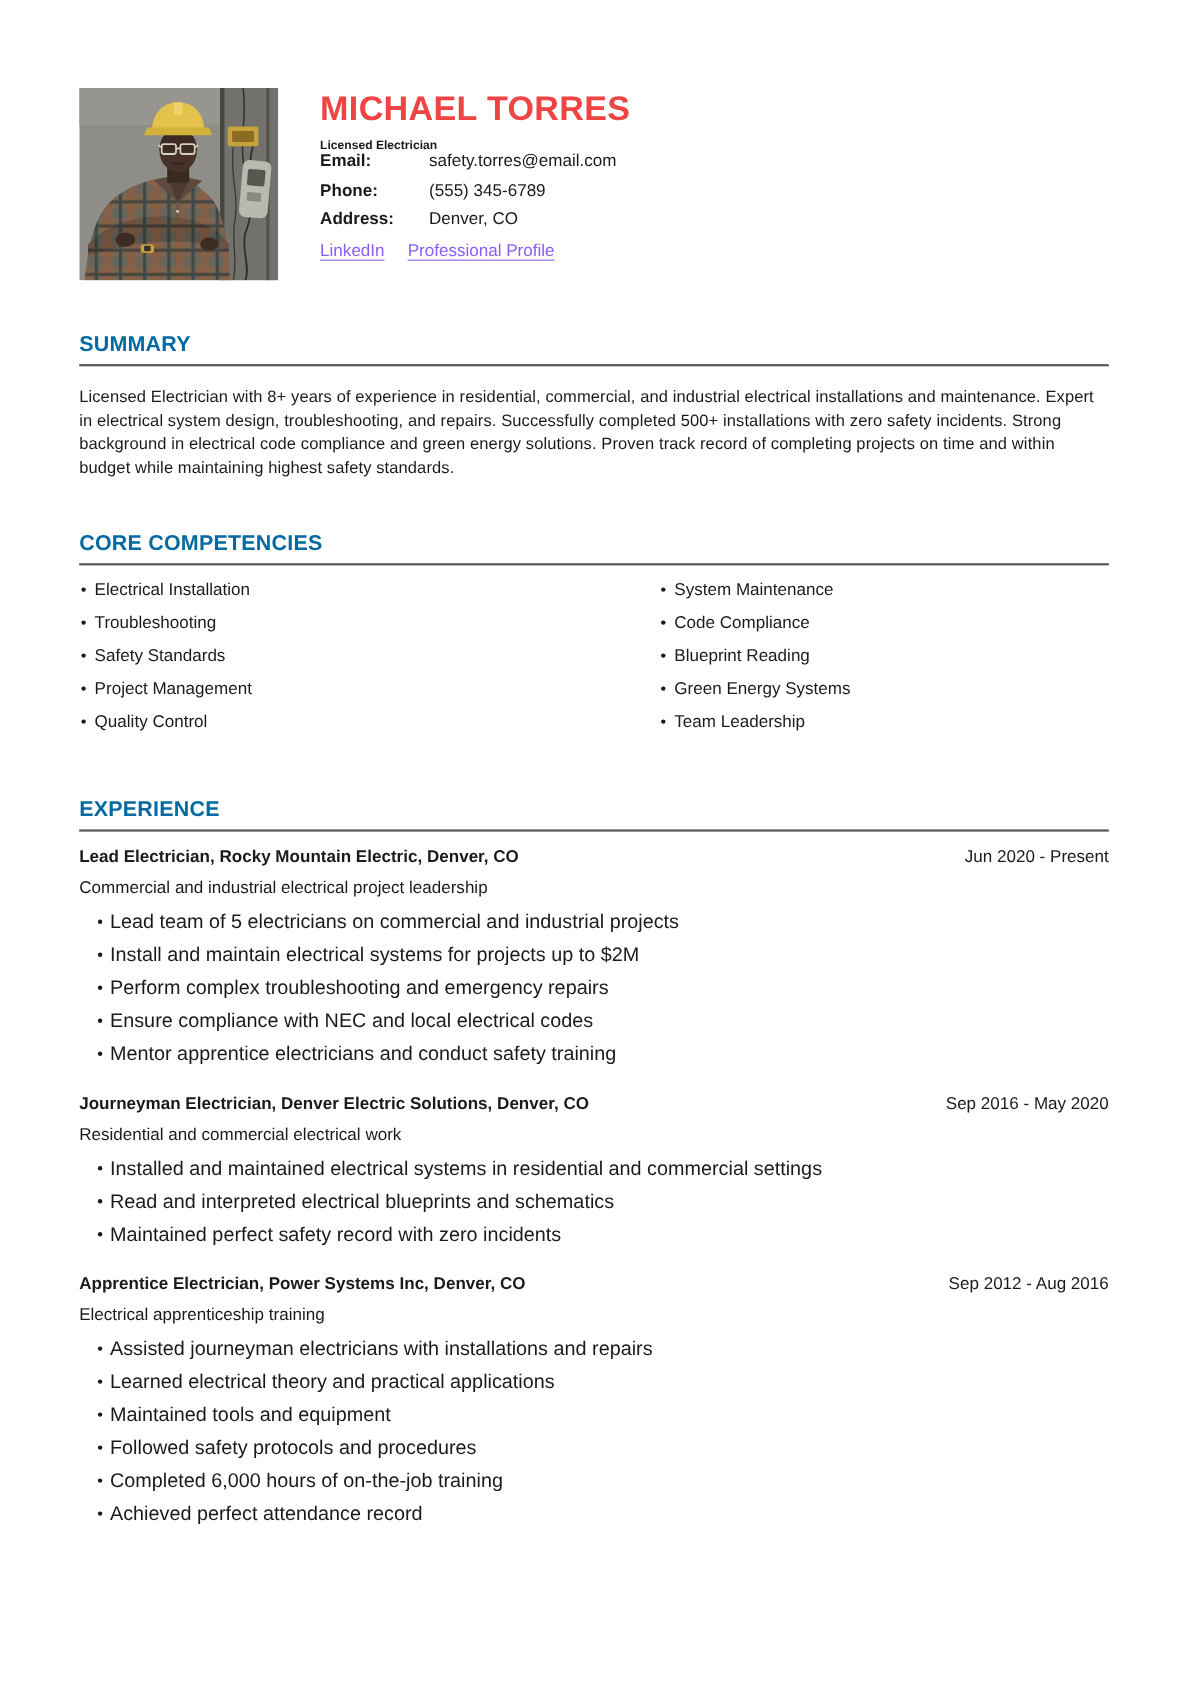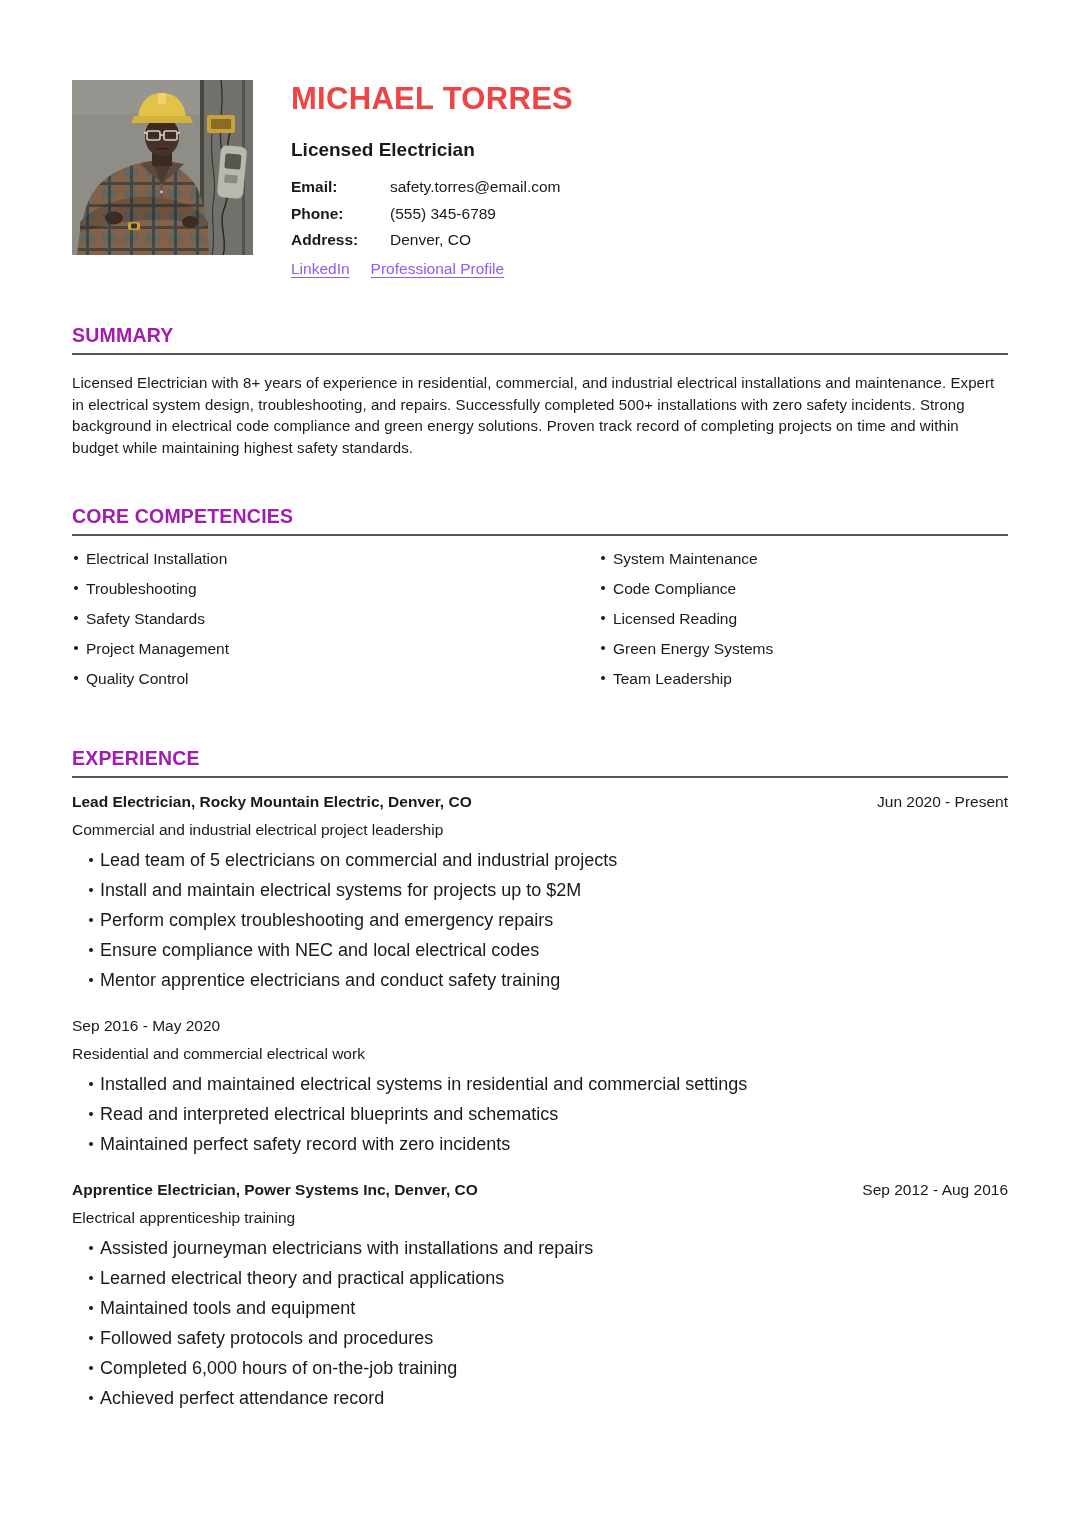--- a/index.html
+++ b/index.html
@@ -23,42 +23,42 @@
   .photo svg { display: block; width: 100%; height: 100%; }
   .header-info { margin-left: 38px; padding-top: 3px; }
   .name {
     margin: 0;
     font-size: 31px;
     line-height: 1.0;
     font-weight: bold;
     letter-spacing: 0.3px;
     color: #ef4444;
   }
-  .role { margin-top: 25px; font-size: 19px; font-weight: bold; }
-  .contact { margin-top: 17px; }
+  .role { margin-top: 12px; font-size: 11px; font-weight: bold; }
+  .contact { }
   .contact-row { display: flex; font-size: 15.5px; line-height: 17px; margin-bottom: 9.5px; }
   .contact-label { width: 99px; font-weight: bold; flex: 0 0 auto; }
   .contact-value { font-weight: normal; }
   .links { display: flex; gap: 21px; margin-top: 12px; font-size: 15.5px; line-height: 17px; }
   .link {
     color: #8b5cf6;
     text-decoration: underline;
     text-underline-offset: 3px;
     cursor: pointer;
   }
 
   
   .section { margin-top: 48px; }
   .section-heading {
     margin: 0;
     font-size: 19.5px;
     font-weight: bold;
     letter-spacing: 0.2px;
     line-height: 20px;
-    color: #a21caf;
+    color: #0369a1;
   }
   .rule { height: 2px; background: #565656; margin-top: 8px; }
 
   .summary-text {
     margin: 17px 0 0;
     font-size: 15px;
     line-height: 21.5px;
     letter-spacing: 0.1px;
   }
 
@@ -218,21 +218,21 @@
       <ul class="comp-col">
         <li class="comp-item">Electrical Installation</li>
         <li class="comp-item">Troubleshooting</li>
         <li class="comp-item">Safety Standards</li>
         <li class="comp-item">Project Management</li>
         <li class="comp-item">Quality Control</li>
       </ul>
       <ul class="comp-col">
         <li class="comp-item">System Maintenance</li>
         <li class="comp-item">Code Compliance</li>
-        <li class="comp-item">Licensed Reading</li>
+        <li class="comp-item">Blueprint Reading</li>
         <li class="comp-item">Green Energy Systems</li>
         <li class="comp-item">Team Leadership</li>
       </ul>
     </div>
   </section>
 
   <section class="section">
     <h2 class="section-heading">EXPERIENCE</h2>
     <div class="rule"></div>
 
@@ -246,20 +246,21 @@
         <li>Lead team of 5 electricians on commercial and industrial projects</li>
         <li>Install and maintain electrical systems for projects up to $2M</li>
         <li>Perform complex troubleshooting and emergency repairs</li>
         <li>Ensure compliance with NEC and local electrical codes</li>
         <li>Mentor apprentice electricians and conduct safety training</li>
       </ul>
     </article>
 
     <article class="job">
       <div class="job-head">
+        <span class="job-title">Journeyman Electrician, Denver Electric Solutions, Denver, CO</span>
         <span class="job-dates">Sep 2016 - May 2020</span>
       </div>
       <div class="job-sub">Residential and commercial electrical work</div>
       <ul class="job-bullets">
         <li>Installed and maintained electrical systems in residential and commercial settings</li>
         <li>Read and interpreted electrical blueprints and schematics</li>
         <li>Maintained perfect safety record with zero incidents</li>
       </ul>
     </article>
 

